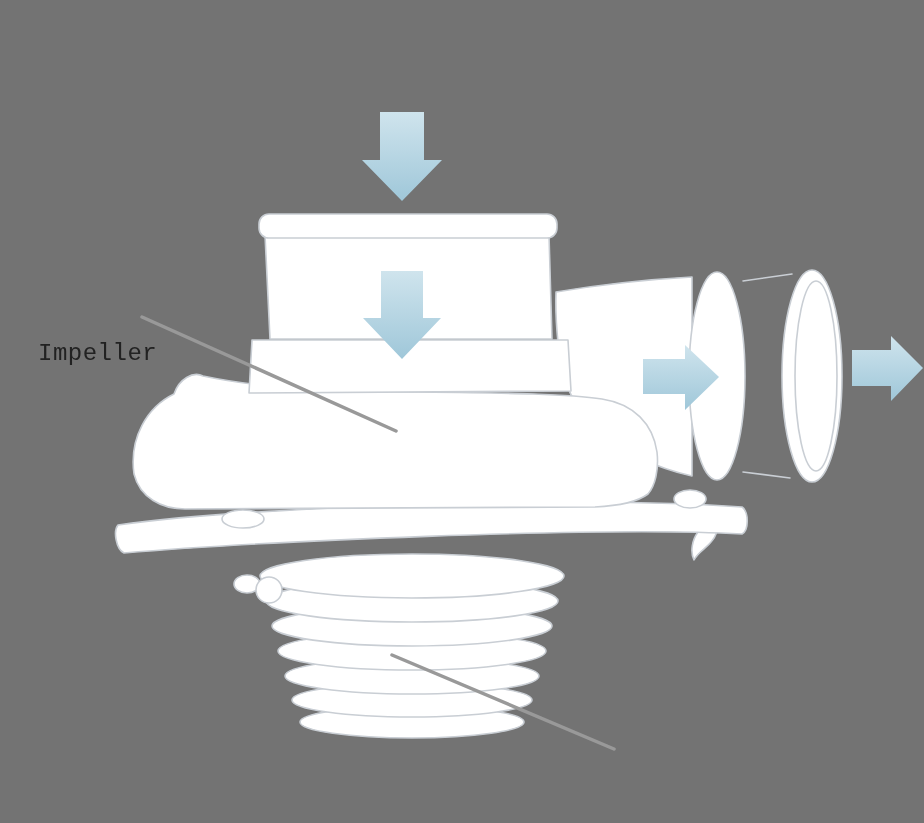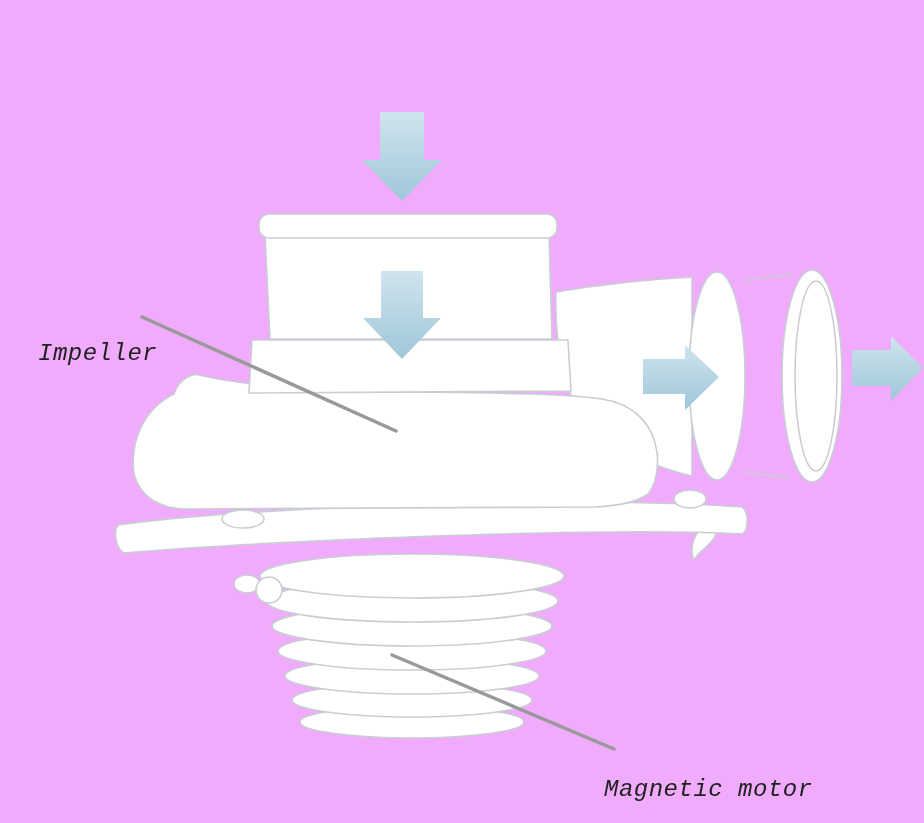--- a/index.html
+++ b/index.html
@@ -5,23 +5,22 @@
   html, body {
     margin: 0;
     padding: 0;
     background: #ffffff;
     font-family: "Liberation Sans", sans-serif;
   }
   .stage {
     position: relative;
     width: 924px;
     height: 823px;
-    background: #f0abfc;
+    background: #737373;
     overflow: hidden;
-    font-style: italic;
   }
   .stage svg {
     position: absolute;
     left: 0;
     top: 0;
   }
   .diagram-label {
     position: absolute;
     font-family: "Liberation Mono", "DejaVu Sans Mono", monospace;
     font-size: 24px;
@@ -93,15 +92,14 @@
     </g>
 
     <g fill="none" stroke-width="3.5" stroke-linecap="round" stroke="#999999">
       <line x1="142" y1="317" x2="396" y2="431"></line>
       <line x1="392" y1="655" x2="614" y2="749"></line>
     </g>
   </svg>
 
   <div class="diagram-label label-impeller">Impeller</div>
 
-  <div class="diagram-label label-magnetic-motor">Magnetic motor</div>
 
 </div>
 
 </body></html>

